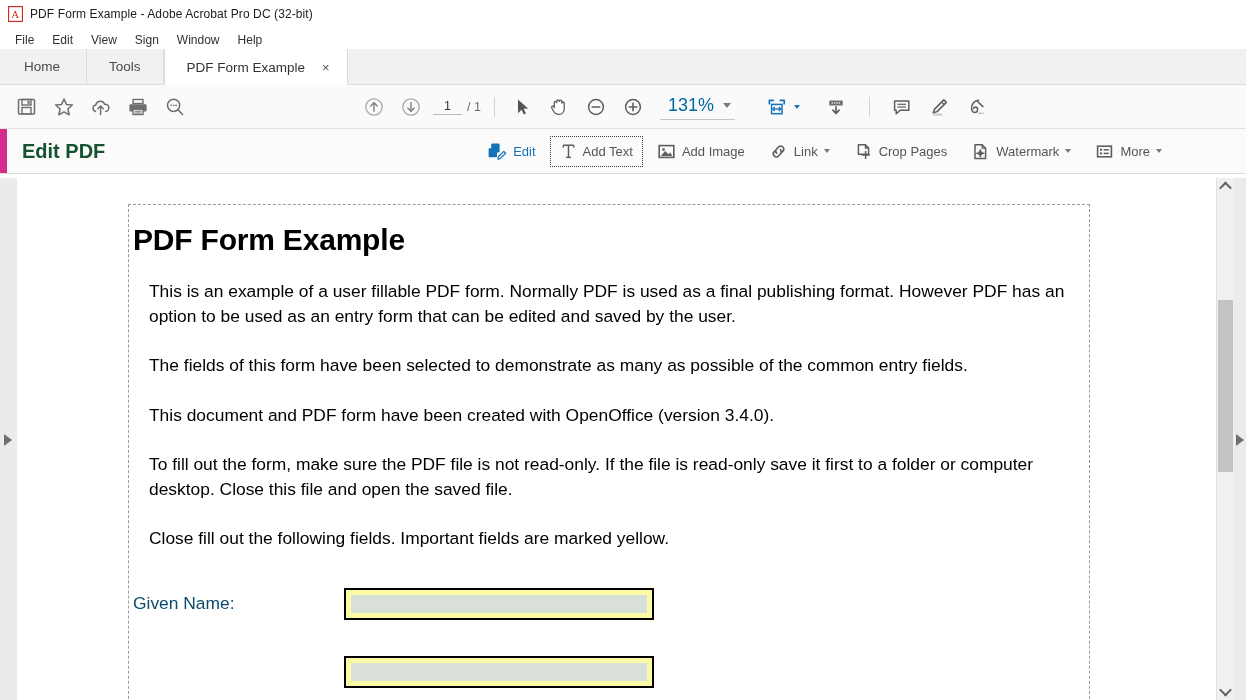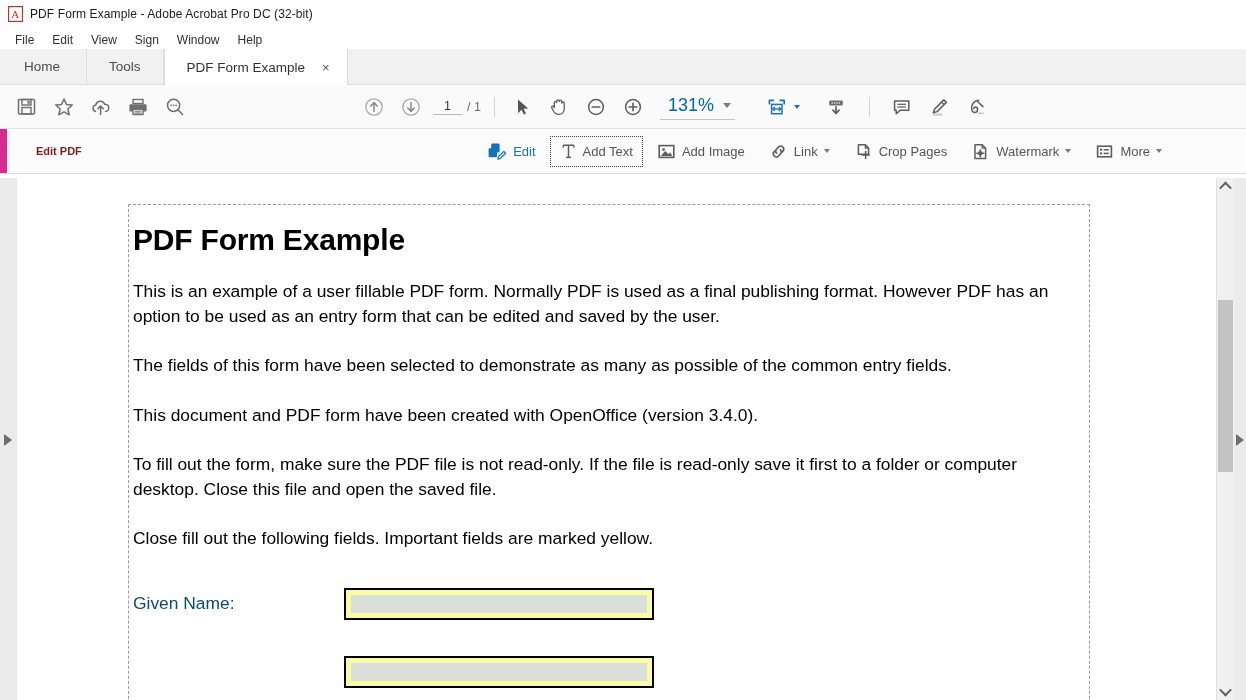--- a/index.html
+++ b/index.html
@@ -92,21 +92,21 @@
 
   
   .editbar {
     height: 44px; background: #fbfbfb; display: flex; align-items: center;
     border-bottom: 1px solid #dcdcdc; position: relative;
   }
   .editbar .accent {
     position: absolute; left: 0; top: 0; bottom: 0; width: 7px; background: #d42d8e;
   }
   .editbar .edit-title {
-    margin-left: 36px; font-size: 11px; font-weight: bold; color: #7f1d1d; white-space: nowrap;
+    margin-left: 22px; font-size: 20px; font-weight: bold; color: #14532d; white-space: nowrap;
   }
   .edit-tools {
     display: flex; align-items: center; margin-left: auto; padding-right: 72px; gap: 0px;
   }
   .etool {
     display: flex; align-items: center; gap: 6px; padding: 5px 9px;
     font-size: 13px; color: #555; white-space: nowrap; cursor: default; margin: 0 2px;
     border: 1px dotted transparent;
   }
   .etool.active { color: #1473b8; }
@@ -136,21 +136,21 @@
   .content-box {
     border: 1px dashed #9a9a9a; padding: 10px 0 0 0; width: 962px; min-height: 520px;
     box-sizing: border-box;
   }
   .doc-h1 {
     font-family: "Liberation Sans", sans-serif;
     font-size: 30px; font-weight: bold; color: #000; margin: 8px 0 22px 4px; letter-spacing: -0.2px;
   }
   .doc-p {
     font-family: "Liberation Sans", sans-serif;
-    font-size: 17.4px; color: #000; line-height: 1.45; margin: 0 0 24px 4px;
+    font-size: 17.4px; color: #000; line-height: 1.45; margin: 0 0 24px 20px;
     max-width: 950px;
   }
   .field-row { display: flex; align-items: center; margin: 36px 0 0 4px; }
   .field-label { font-size: 17.4px; color: #0c4a6e; width: 211px; }
   .pdf-field {
     width: 310px; height: 32px; background: #d9dfd9;
     border: 2px solid #000; box-shadow: inset 0 0 0 5px #fbfba6;
     box-sizing: border-box; cursor: text;
   }
 

